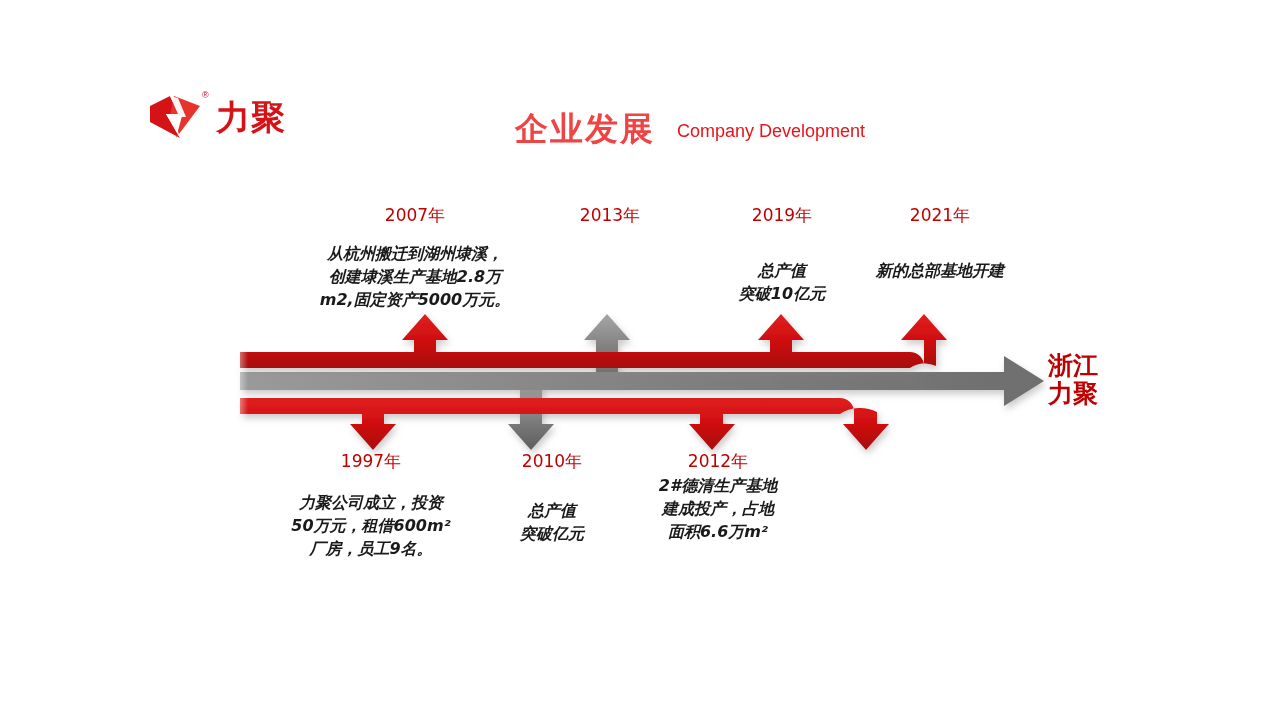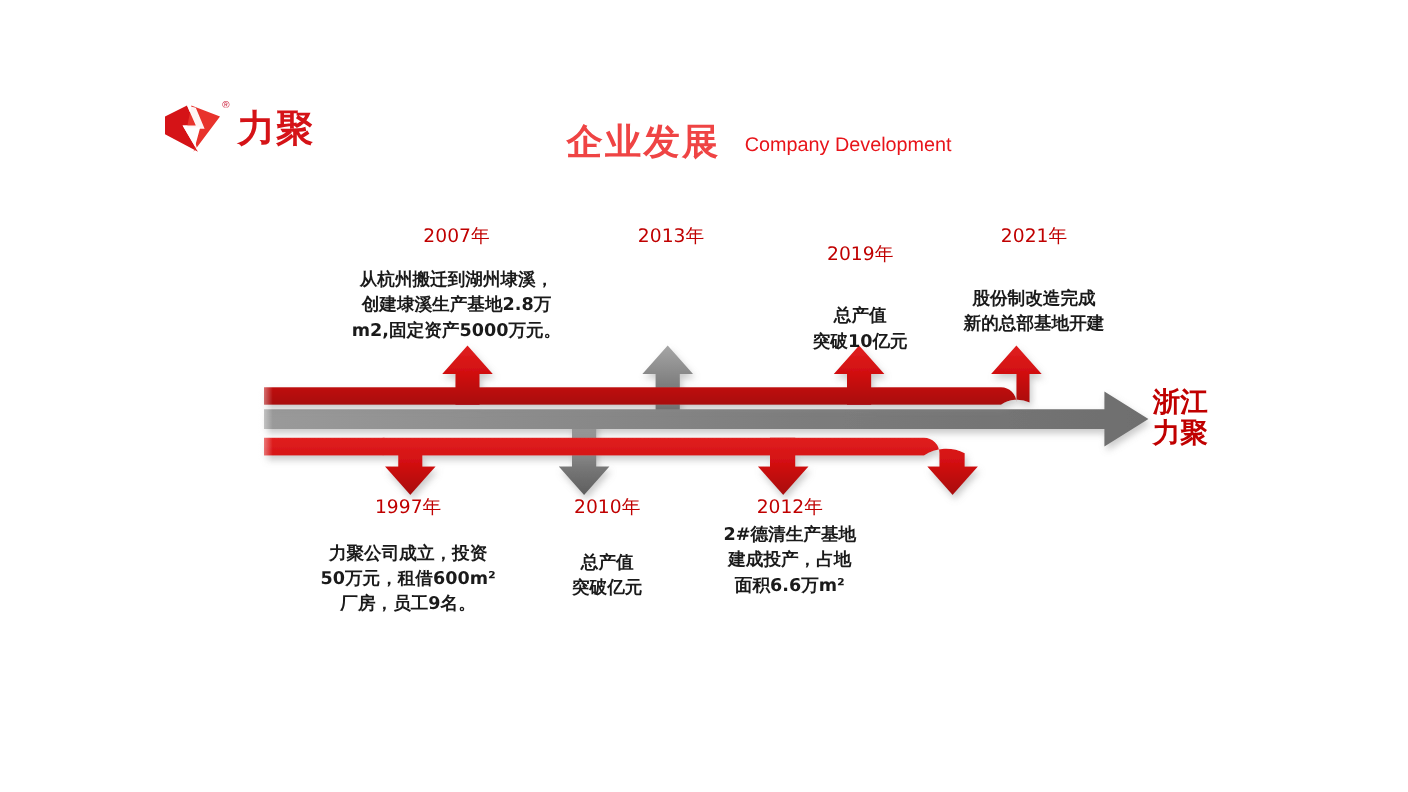--- a/index.html
+++ b/index.html
@@ -101,31 +101,32 @@
     line-height: 1.1;
     font-family: "DejaVu Sans", sans-serif;
     white-space: nowrap;
   }
   .ms-desc {
     color: #1a1a1a;
     font-weight: bold;
     font-size: 16px;
     line-height: 1.45;
     font-family: "DejaVu Sans", sans-serif;
+    font-style: italic;
   }
   .ms-desc div { white-space: nowrap; }
 
   
   #ms-2007 { left: 300px; top: 206px; width: 230px; }
   #ms-2007 .ms-desc { margin-top: 17px; }
 
   #ms-2013 { left: 540px; top: 206px; width: 140px; }
   #ms-2013 .ms-desc { margin-top: 34px; }
 
-  #ms-2019 { left: 712px; top: 222px; width: 140px; }
+  #ms-2019 { left: 712px; top: 206px; width: 140px; }
   #ms-2019 .ms-desc { margin-top: 34px; }
 
   #ms-2021 { left: 852px; top: 206px; width: 176px; }
   #ms-2021 .ms-desc { margin-top: 34px; }
 
   
   #ms-1997 { left: 262px; top: 452px; width: 218px; }
   #ms-1997 .ms-desc { margin-top: 20px; }
 
   #ms-2010 { left: 484px; top: 452px; width: 136px; }
@@ -273,21 +274,20 @@
     <div class="ms-year">2019年</div>
     <div class="ms-desc">
       <div>总产值</div>
       <div>突破10亿元</div>
     </div>
   </div>
 
   <div class="milestone" id="ms-2021">
     <div class="ms-year">2021年</div>
     <div class="ms-desc">
-      <div>股份制改造完成</div>
       <div>新的总部基地开建</div>
     </div>
   </div>
 
   <div class="milestone" id="ms-1997">
     <div class="ms-year">1997年</div>
     <div class="ms-desc">
       <div>力聚公司成立，投资</div>
       <div>50万元，租借600m²</div>
       <div>厂房，员工9名。</div>

